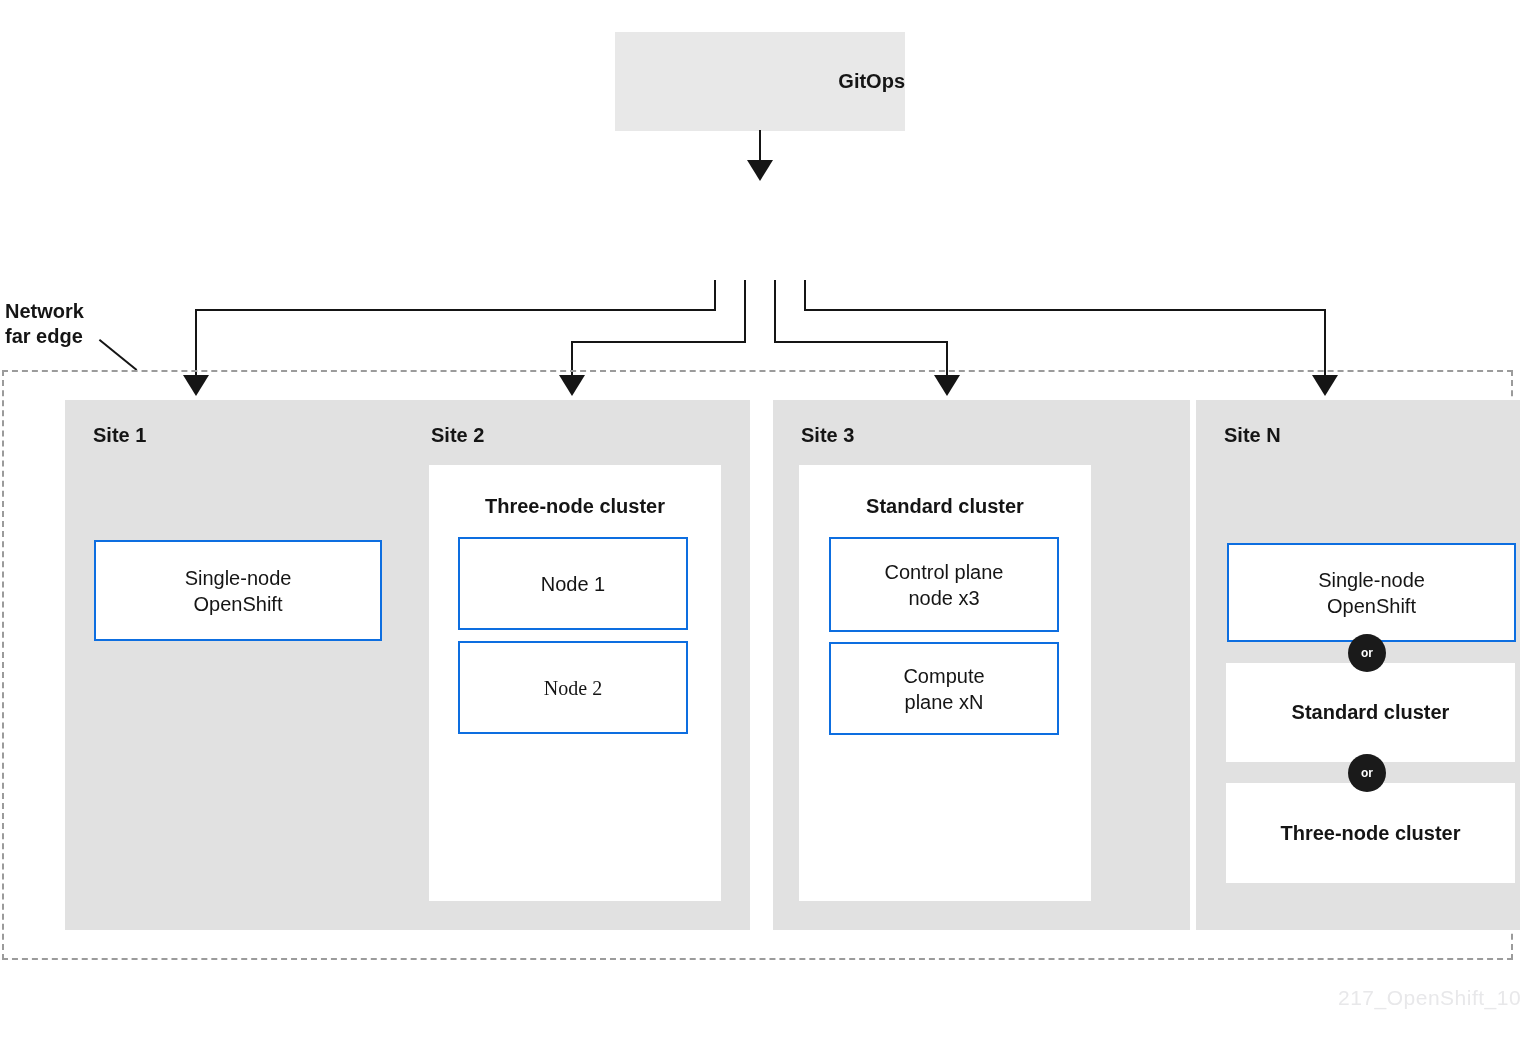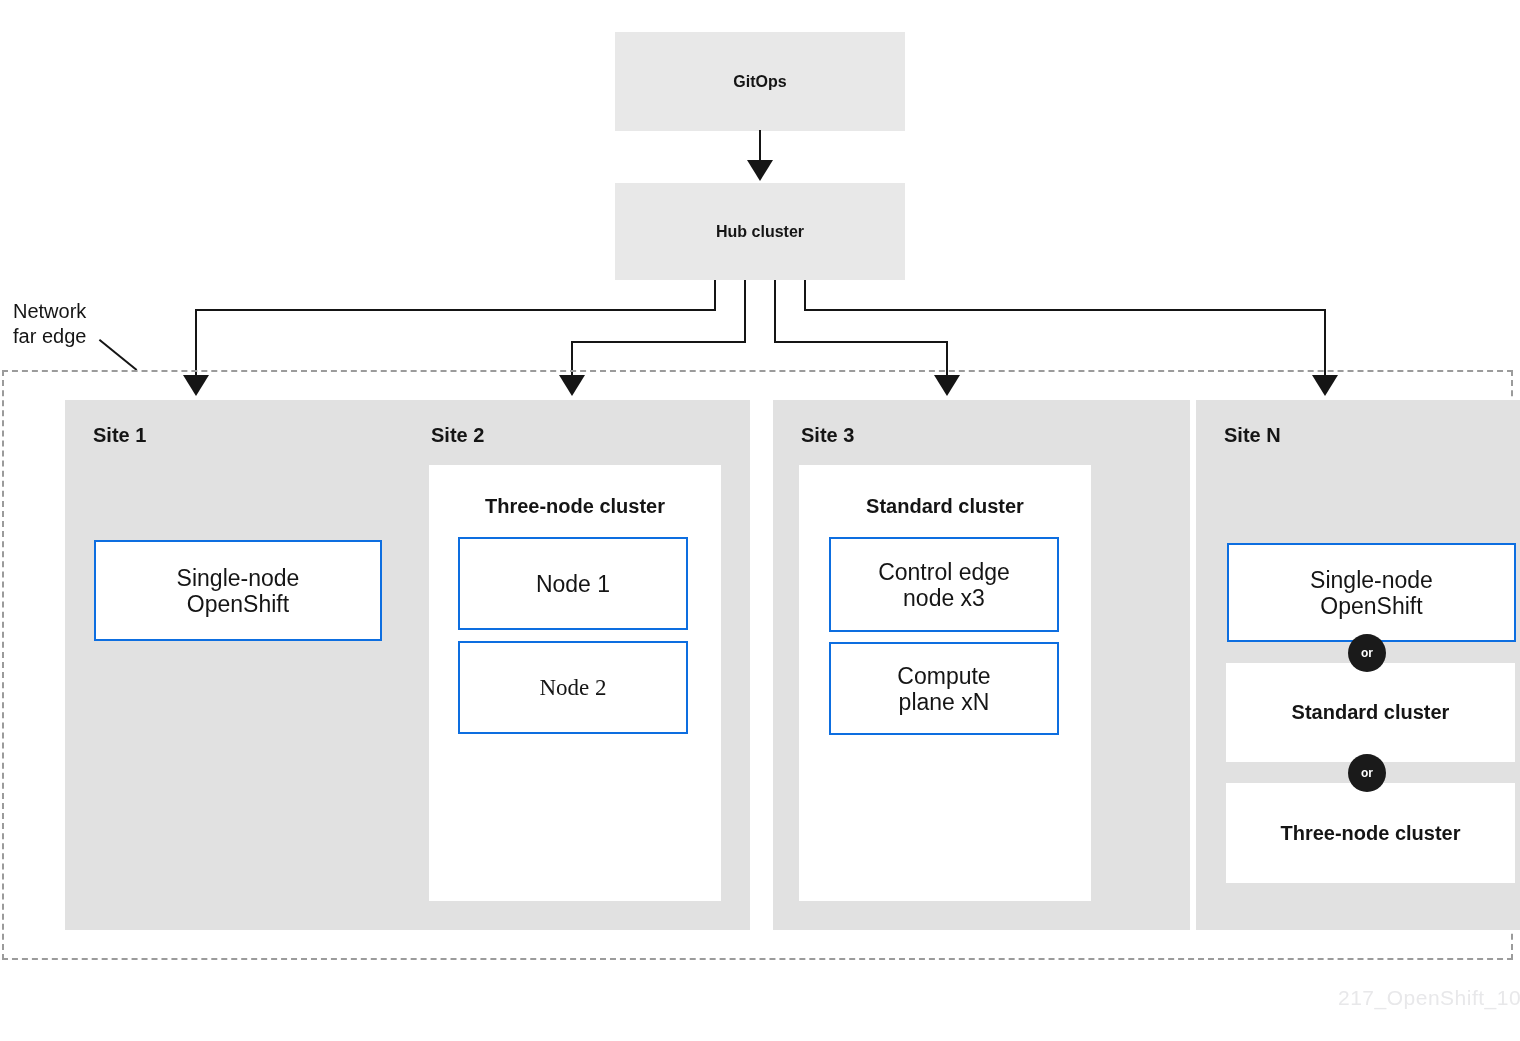--- a/index.html
+++ b/index.html
@@ -2,39 +2,39 @@
 <html style="--top-box-bg: #e8e8e8; --site-box-bg: #e1e1e1; --panel-bg: #ffffff; --blue-border: #0d6ee0; --text: #151515; --connector: #151515; --dashed-border: #9b9b9b; --or-badge-bg: #1a1a1a; --or-badge-text: #ffffff; --watermark: #e8e8ea;"><head>
 <meta charset="utf-8">
 <style>
   html,body{margin:0;padding:0;background:#ffffff;}
   .canvas{
     position:relative;width:1520px;height:1041px;background:#ffffff;
     font-family:"Liberation Sans",sans-serif;color:var(--text,#151515);overflow:hidden;
   }
   .box{position:absolute;display:flex;align-items:center;justify-content:center;
        text-align:center;box-sizing:border-box;}
-  .top-box{background:var(--top-box-bg,#e8e8e8);font-weight:bold;font-size:16px;}
+  .top-box{background:var(--top-box-bg,#e8e8e8);font-weight:bold;font-size:20px;justify-content:flex-end;}
   .vline{position:absolute;width:2px;background:var(--connector,#151515);}
   .hline{position:absolute;height:2px;background:var(--connector,#151515);}
   .arrowhead{position:absolute;width:0;height:0;
     border-left:13px solid transparent;border-right:13px solid transparent;
     border-top:21px solid var(--connector,#151515);}
-  .edge-label{position:absolute;left:5px;top:299px;font-weight:normal;font-size:20px;line-height:25px;margin-left:8px;}
+  .edge-label{position:absolute;left:5px;top:299px;font-weight:bold;font-size:20px;line-height:25px;}
   .pointer-line{position:absolute;left:100px;top:339px;width:48px;height:2px;
     background:var(--connector,#151515);transform:rotate(39deg);transform-origin:0 0;}
   .dashed-region{position:absolute;left:2px;top:370px;width:1511px;height:590px;
     border:2px dashed var(--dashed-border,#9b9b9b);box-sizing:border-box;}
   .site{position:absolute;top:400px;height:530px;background:var(--site-box-bg,#e1e1e1);}
   .site-1{left:33px;width:349px;margin-left:32px;}
   .site-2{left:403px;width:347px;}
   .site-3{left:773px;width:417px;}
   .site-n{left:1168px;width:396px;margin-left:28px;}
   .site-label{position:absolute;left:28px;top:24px;font-weight:bold;font-size:20px;}
   .blue-box{background:var(--panel-bg,#ffffff);border:2px solid var(--blue-border,#0d6ee0);
-    font-size:23px;line-height:26px;}
+    font-size:20px;line-height:26px;}
   .panel{position:absolute;left:26px;top:65px;width:292px;height:436px;background:var(--panel-bg,#ffffff);}
   .panel-title{position:absolute;left:0;right:0;top:30px;text-align:center;font-weight:bold;font-size:20px;}
   .node{left:29px;width:230px;height:93px;}
   .white-option{background:var(--panel-bg,#ffffff);font-weight:bold;font-size:20px;}
   .or-badge{position:absolute;width:38px;height:38px;border-radius:50%;
     background:var(--or-badge-bg,#1a1a1a);color:var(--or-badge-text,#ffffff);
     font-weight:bold;font-size:12px;display:flex;align-items:center;justify-content:center;z-index:2;}
   .watermark{position:absolute;left:1338px;top:986px;font-size:21px;letter-spacing:.5px;
     color:var(--watermark,#e8e8ea);}
 </style>
@@ -43,23 +43,20 @@
 
 <div class="canvas">
 
   <div class="box top-box" style="left:615px;top:32px;width:290px;height:99px;">
     <span>GitOps</span>
   </div>
 
   <div class="vline" style="left:759px;top:130px;height:32px;"></div>
   <div class="arrowhead" style="left:747px;top:160px;"></div>
 
-  <div class="box top-box" style="left:615px;top:183px;width:290px;height:97px;">
-    <span>Hub cluster</span>
-  </div>
 
   <div class="vline" style="left:714px;top:280px;height:31px;"></div>
   <div class="hline" style="left:195px;top:309px;width:521px;"></div>
   <div class="vline" style="left:195px;top:309px;height:68px;"></div>
   <div class="arrowhead" style="left:183px;top:375px;"></div>
 
   <div class="vline" style="left:744px;top:280px;height:63px;"></div>
   <div class="hline" style="left:571px;top:341px;width:175px;"></div>
   <div class="vline" style="left:571px;top:341px;height:36px;"></div>
   <div class="arrowhead" style="left:559px;top:375px;"></div>
@@ -104,21 +101,21 @@
       </div>
     </div>
   </div>
 
   <div class="site site-3">
     <div class="site-label">Site 3</div>
     <div class="panel">
       <div class="panel-title">Standard cluster</div>
       <div class="box blue-box node" style="left:30px;top:72px;height:95px;">
         <div>
-          <div>Control edge</div>
+          <div>Control plane</div>
           <div>node x3</div>
         </div>
       </div>
       <div class="box blue-box node" style="left:30px;top:177px;">
         <div>
           <div>Compute</div>
           <div>plane xN</div>
         </div>
       </div>
     </div>

